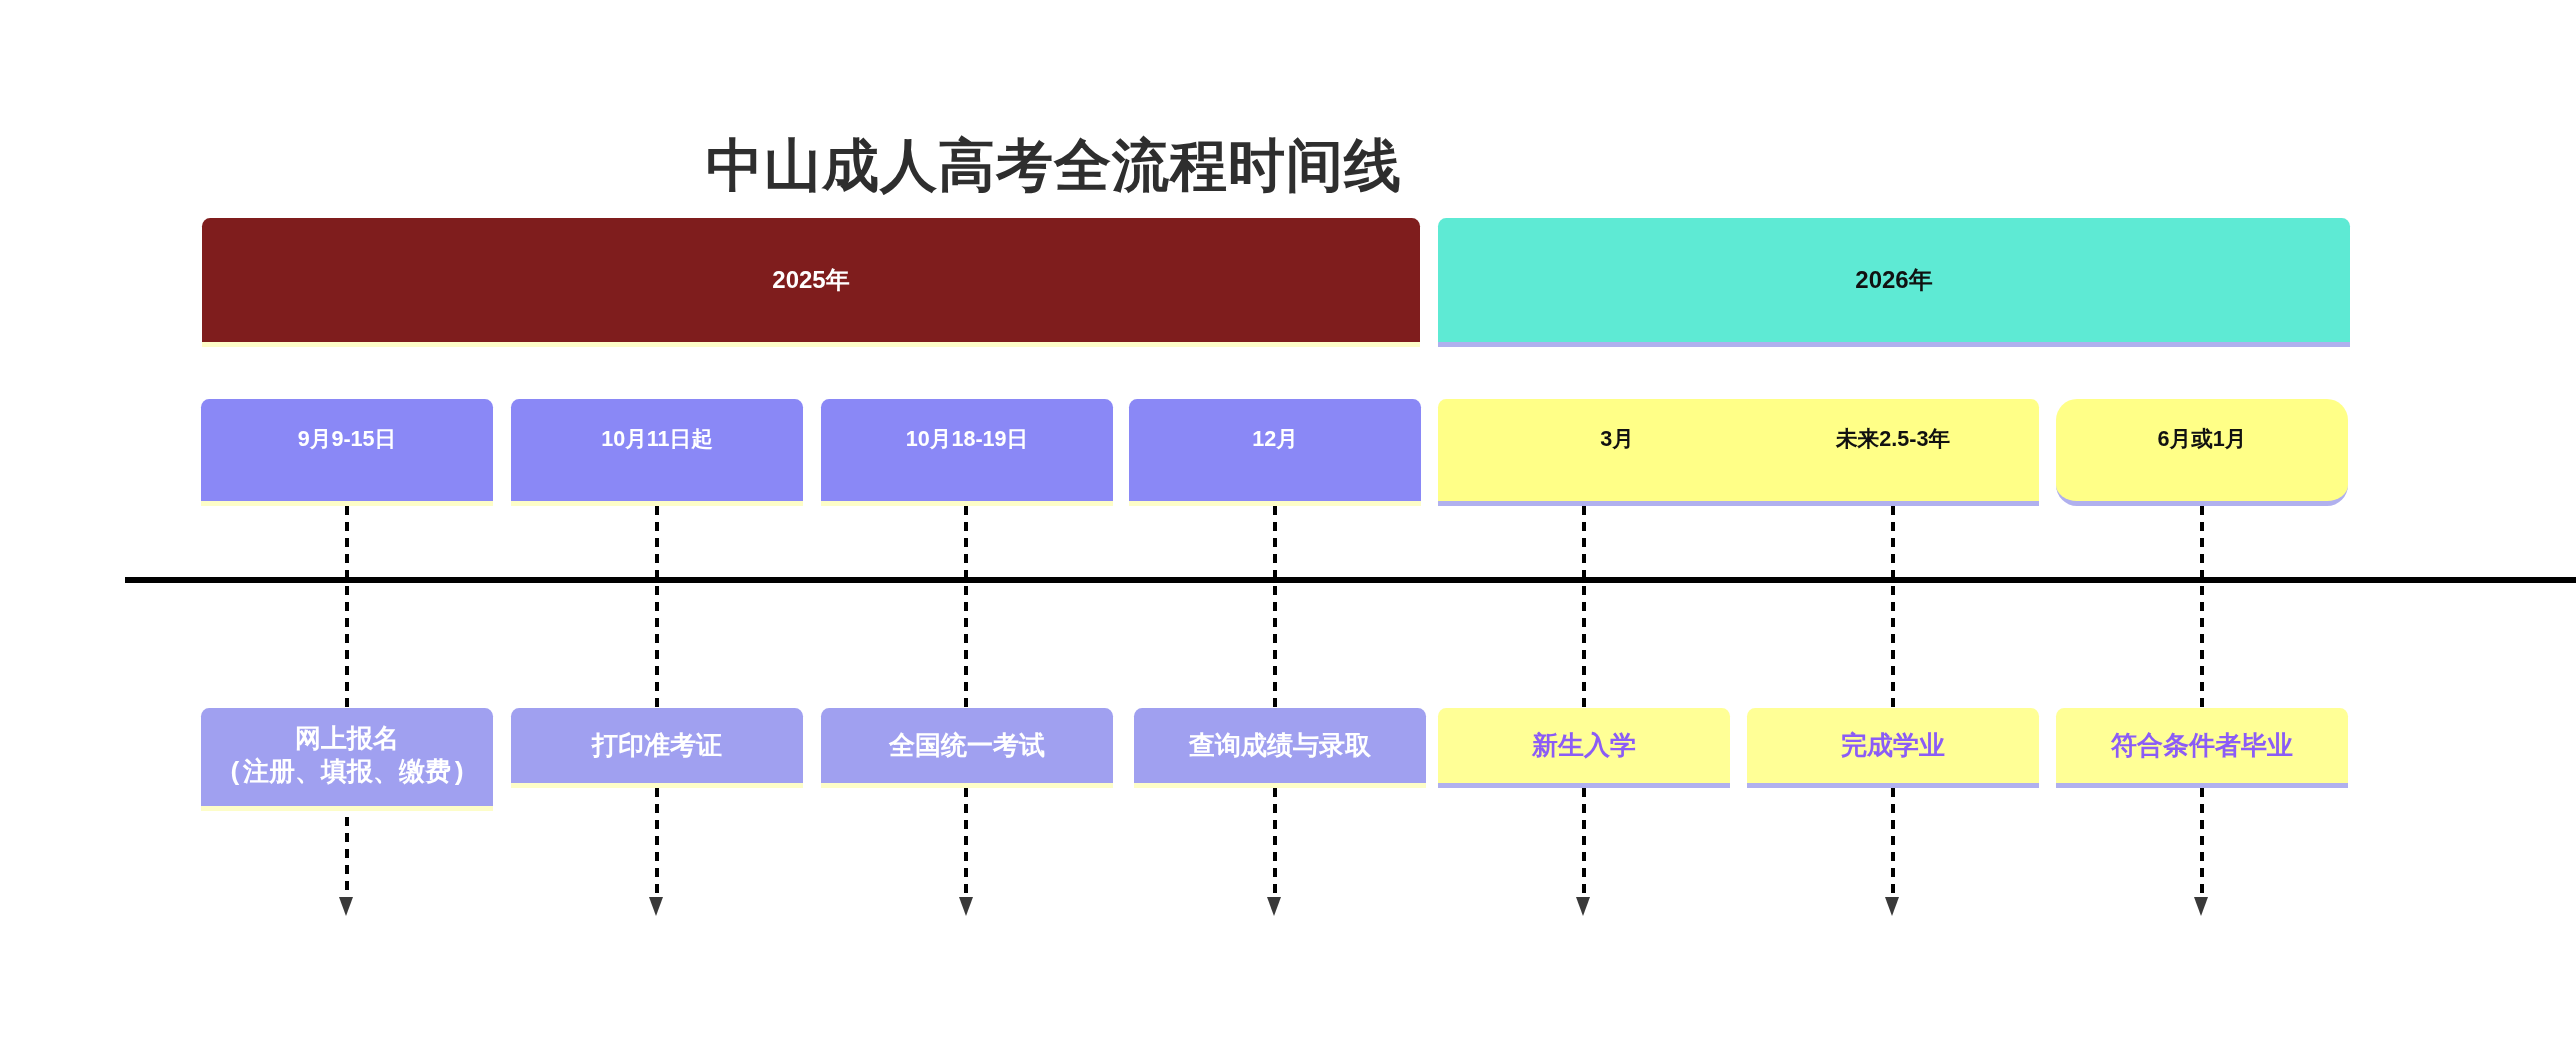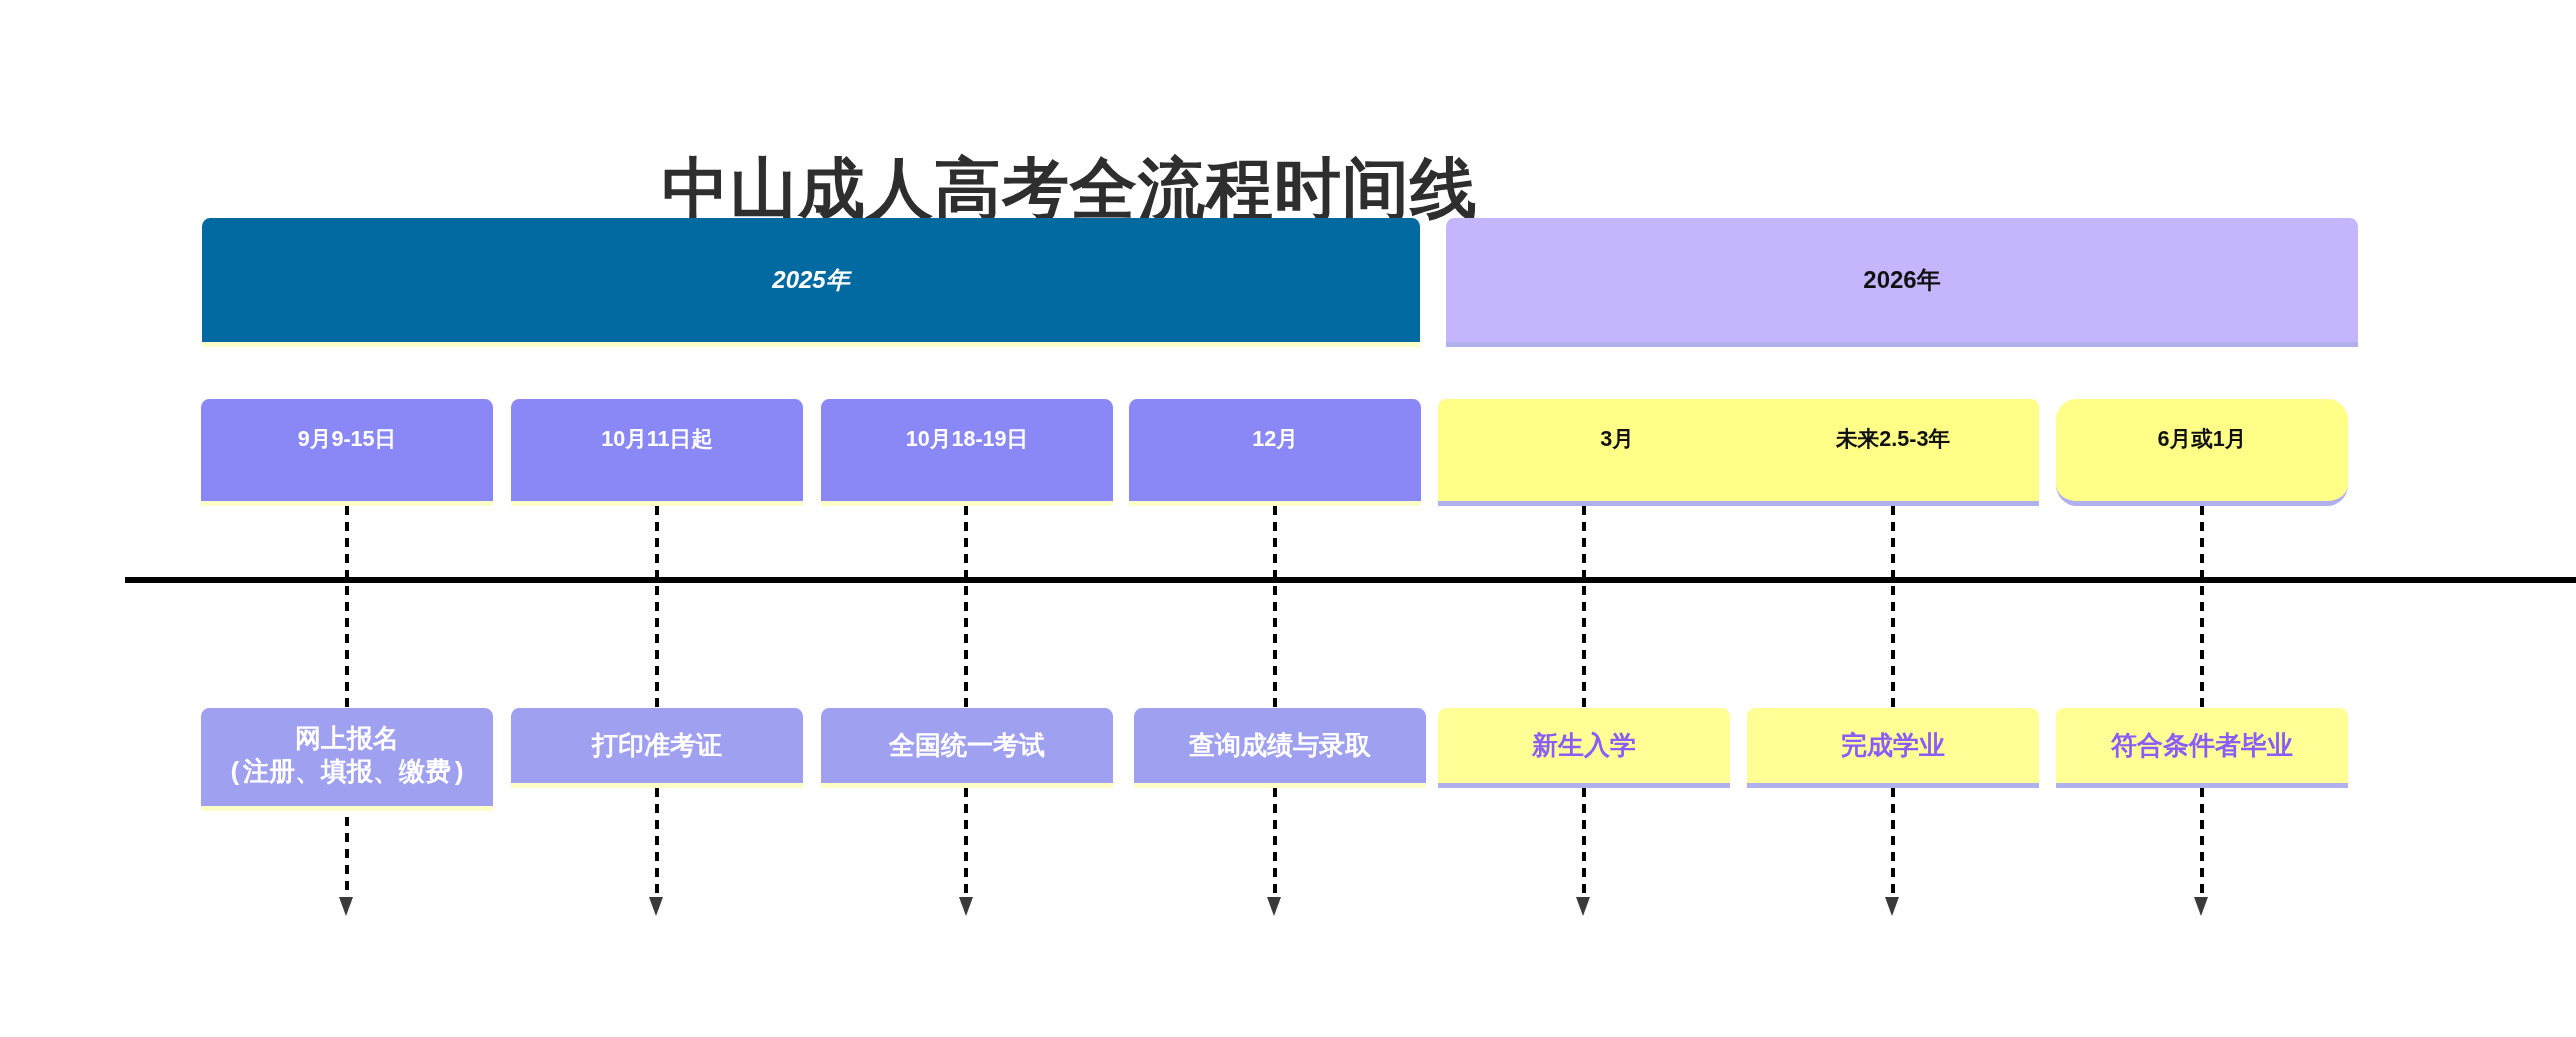--- a/index.html
+++ b/index.html
@@ -1,30 +1,30 @@
 <!DOCTYPE html>
 <html style="font-size:8.2px"><head>
 <meta charset="utf-8">
 <title>中山成人高考全流程时间线</title>
 <style>
   html,body{margin:0;padding:0;background:#ffffff;}
   body{width:2861px;height:1038px;overflow:hidden;position:relative;
        font-family:"Liberation Sans","DejaVu Sans",sans-serif;}
   .canvas{position:absolute;left:0;top:0;width:2861px;height:1038px;background:#ffffff;}
 
-  .title{position:absolute;left:539px;top:128px;width:1030px;margin:16px;
-         text-align:center;font-size:67px;font-weight:700;color:#2e2e2e;letter-spacing:1px;}
+  .title{position:absolute;left:539px;top:128px;width:1030px;margin:0;
+         text-align:center;font-size:57px;font-weight:700;color:#2e2e2e;letter-spacing:1px;}
 
   
   .period-bar{position:absolute;top:218px;height:101px;border-radius:8.2px 8.2px 0 0;
               display:flex;align-items:center;justify-content:center;padding-bottom:23px;
               box-sizing:content-box;font-size:24px;font-weight:600;}
   .period-bar .lbl{transform:translateY(11.3px);}
-  .theme-purple-period{background:#0369a1;color:#ffffff;border-bottom:5.2px solid #fdfdc8;font-style:italic;}
-  .theme-yellow-period{background:#c4b5fd;color:#111111;border-bottom:5.2px solid #b0b0ee;margin-left:8px;}
+  .theme-purple-period{background:#7f1d1d;color:#ffffff;border-bottom:5.2px solid #fdfdc8;}
+  .theme-yellow-period{background:#5eead4;color:#111111;border-bottom:5.2px solid #b0b0ee;}
 
   
   .date-box{position:absolute;top:399px;width:292px;height:102px;border-radius:8.2px 8.2px 0 0;
             display:flex;align-items:center;justify-content:center;
             font-size:21.6px;font-weight:600;text-align:center;}
   .date-box .lbl{transform:translateY(-12.4px);}
   .date-purple{background:#8a88f6;color:#ffffff;border-bottom:5.2px solid #fdfdc8;}
   .date-yellow{background:#ffff87;color:#111111;border-bottom:5.2px solid #b0b0ee;}
 
   

